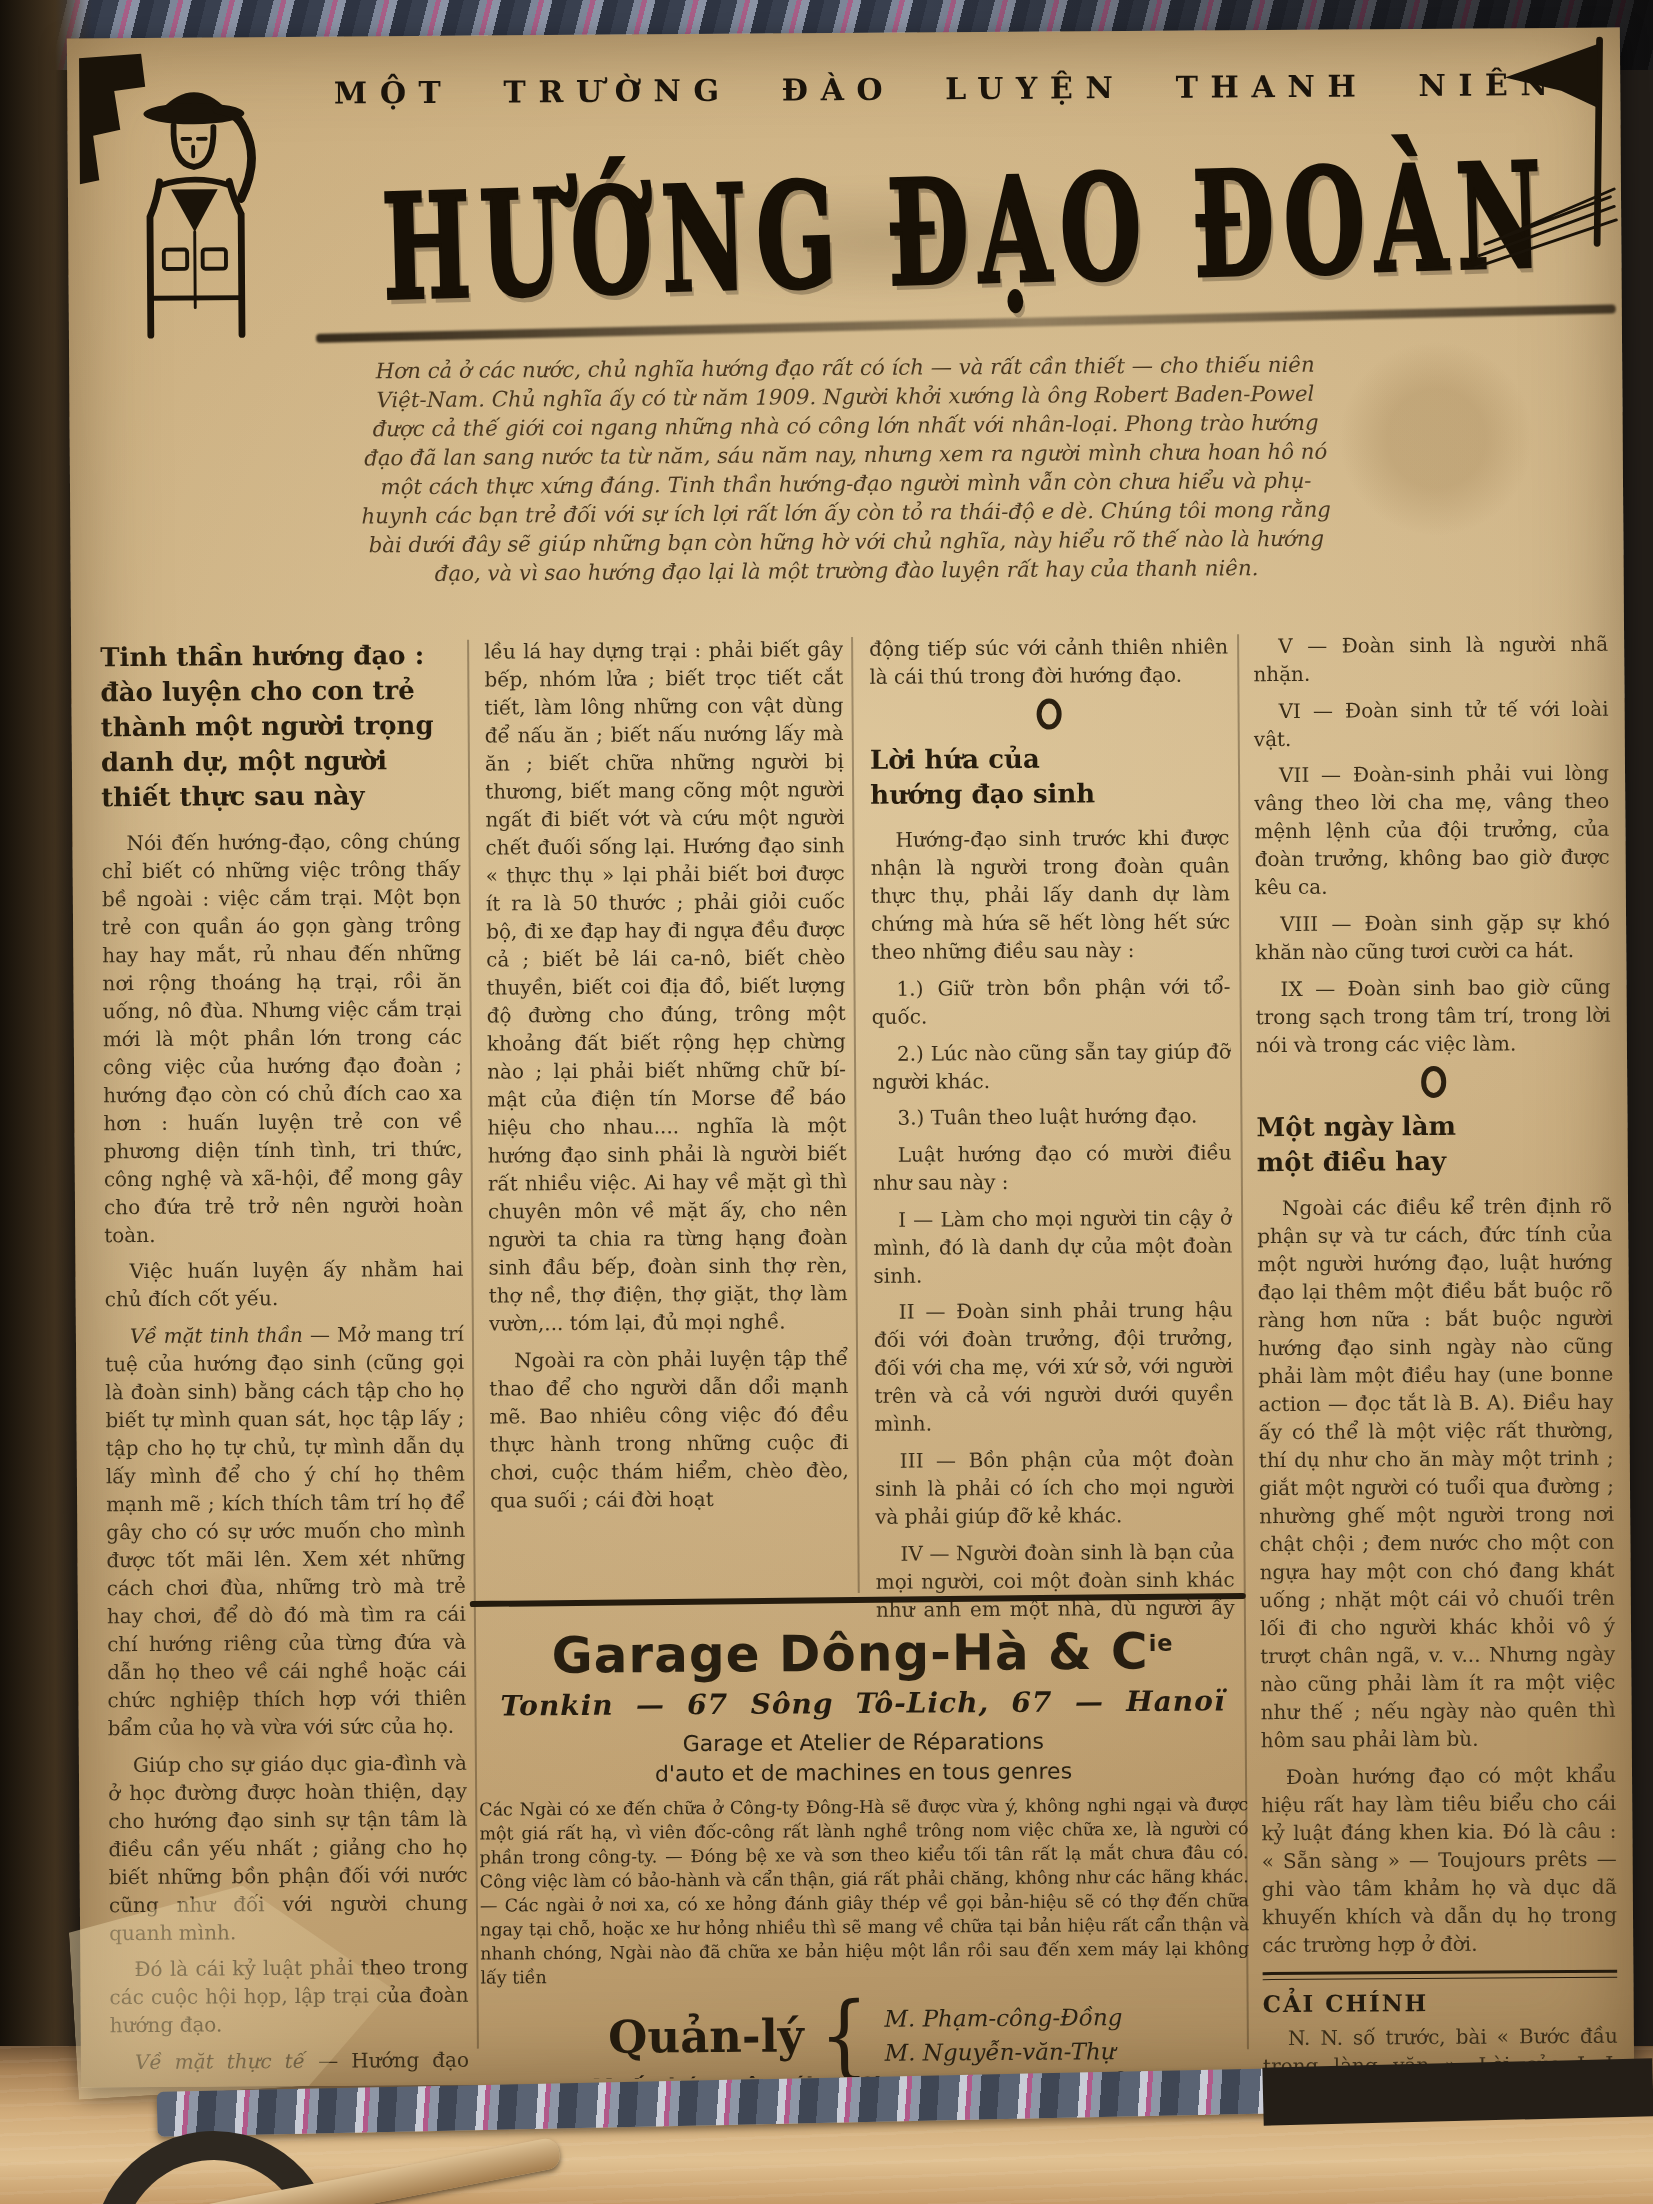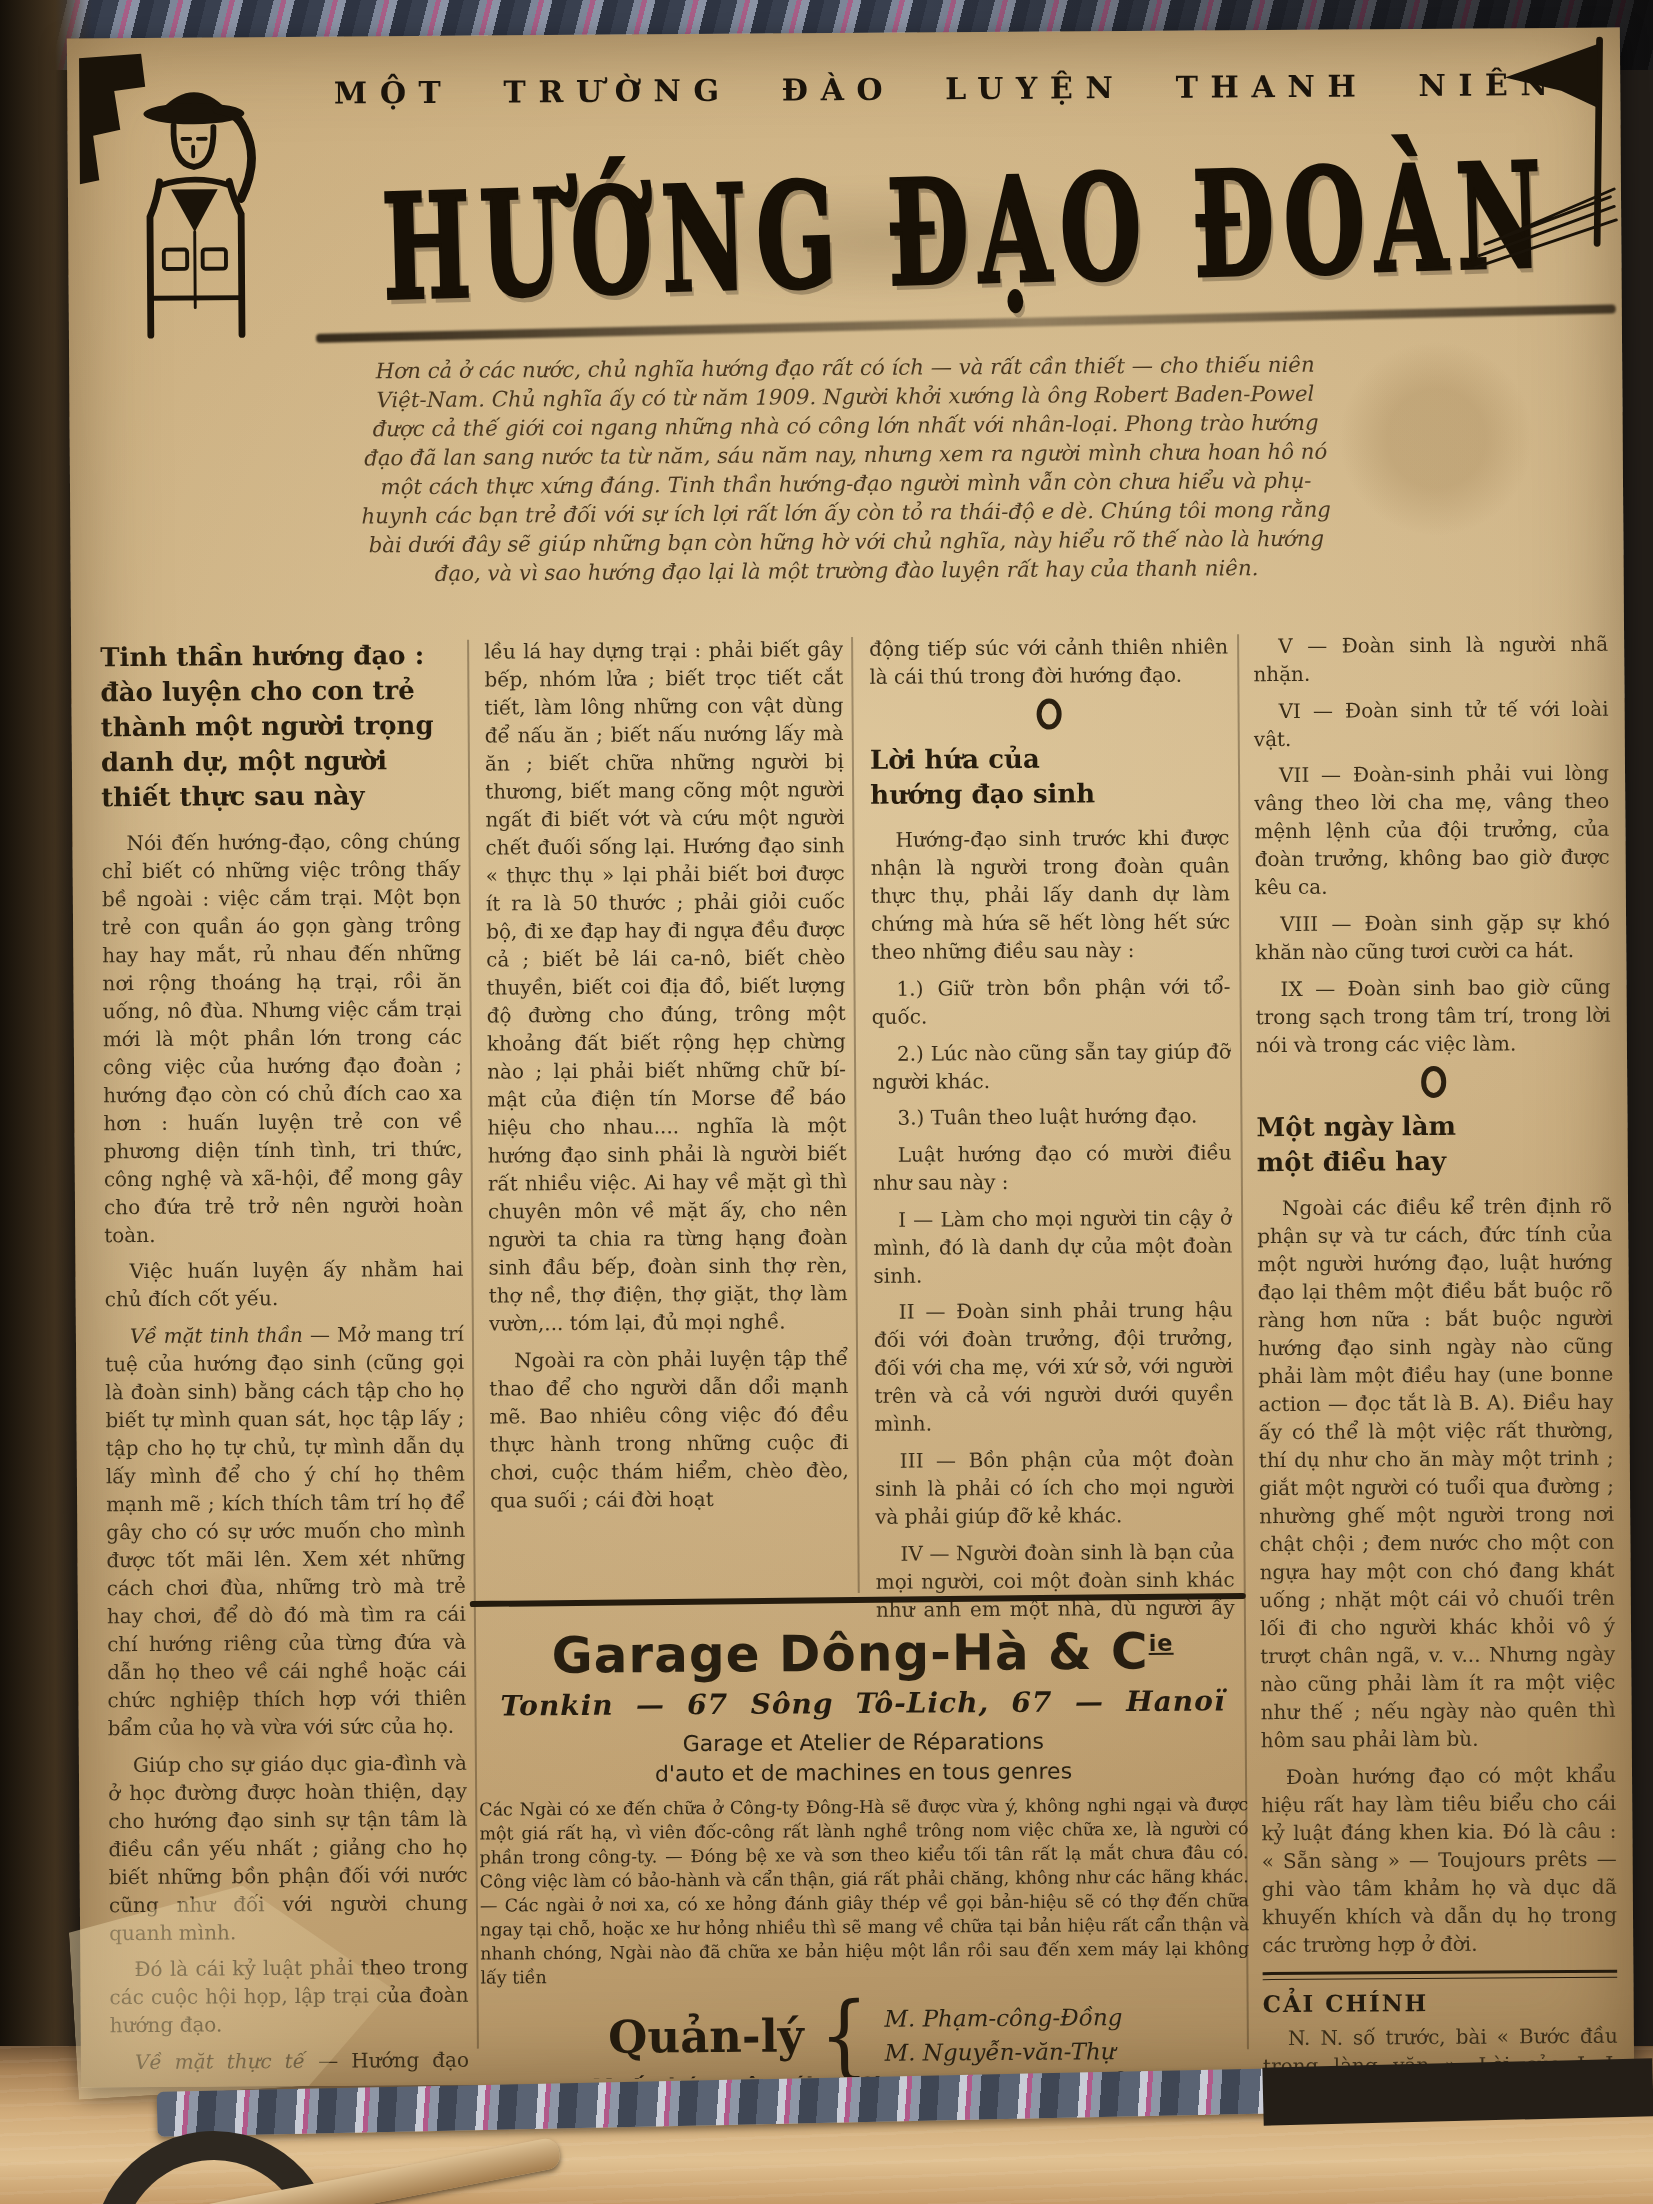--- a/index.html
+++ b/index.html
@@ -62,21 +62,21 @@
   .ornament{width:15.5px;height:21.3px;border:5.8px solid #2b2010;border-radius:50%;margin:7.8px auto 11.6px;}
   .vd{position:absolute;width:1.9px;background:rgba(58,43,22,.38);}
   .vd1{left:396px;top:604px;height:1409px;}
   .vd2{left:780px;top:604px;height:956px;}
   .vd3{left:1166px;top:604px;height:1415px;}
   
   .ad-rule{position:absolute;left:392px;top:1564px;width:776px;height:5.8px;background:#241b0e;border-radius:2.9px;transform:rotate(-0.2deg);}
   .ad{position:absolute;left:400px;top:1580px;width:769px;height:464px;overflow:hidden;color:#2f2413;}
   .ad-title{text-align:center;font-family:"DejaVu Sans","Liberation Sans",sans-serif;font-weight:bold;
     font-size:50px;line-height:56px;margin:3.9px 0 5.8px;color:#271e10;letter-spacing:1px;}
-  .ad-title sup{font-size:.45em;vertical-align:super;text-decoration:underline;}
+  .ad-title sup{font-size:.45em;vertical-align:super;}
   .ad-addr{text-align:center;font-weight:bold;font-style:italic;font-size:28px;margin-bottom:7.8px;letter-spacing:1px;word-spacing:11.6px;color:#241b0e;}
   .ad-sub{text-align:center;font-family:"DejaVu Sans","Liberation Sans",sans-serif;font-size:22px;line-height:30px;color:#2a2112;}
   .ad-body{font-size:17.5px;line-height:24px;text-align:justify;margin-top:6.8px;}
   .mgr{display:flex;justify-content:center;align-items:center;gap:15.5px;margin:7.8px 0 3.9px;}
   .mgr-label{font-size:45px;font-weight:bold;color:#241b0e;}
   .mgr-brace{font-size:78px;line-height:.8;transform:scaleY(1.15);color:#241b0e;}
   .mgr-names{display:flex;flex-direction:column;gap:7.8px;font-style:italic;font-size:23px;color:#2a2112;}
   .sale{text-align:center;font-family:"DejaVu Sans","Liberation Sans",sans-serif;font-weight:bold;font-size:22px;line-height:30px;color:#241b0e;}
   
   .rule-double{border-top:3.9px solid #241b0e;border-bottom:1.9px solid #241b0e;height:3.9px;margin:13.6px 0 9.7px;}

